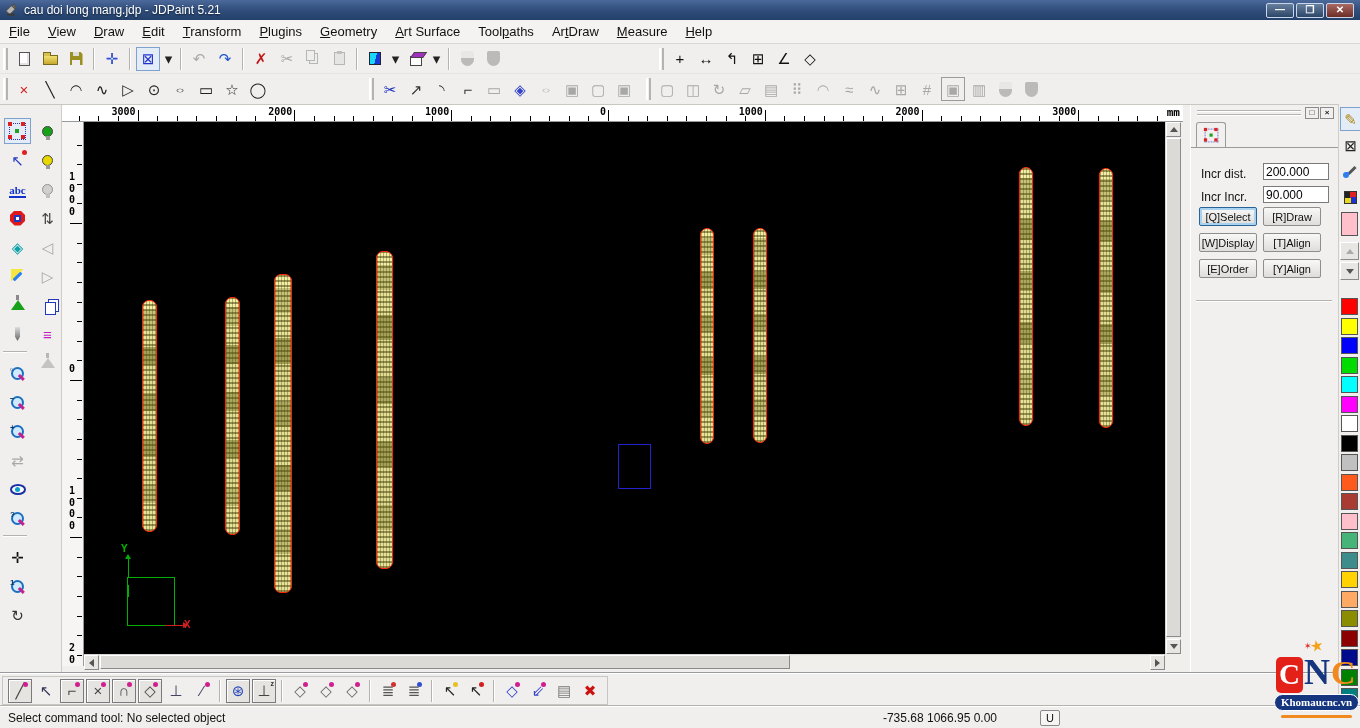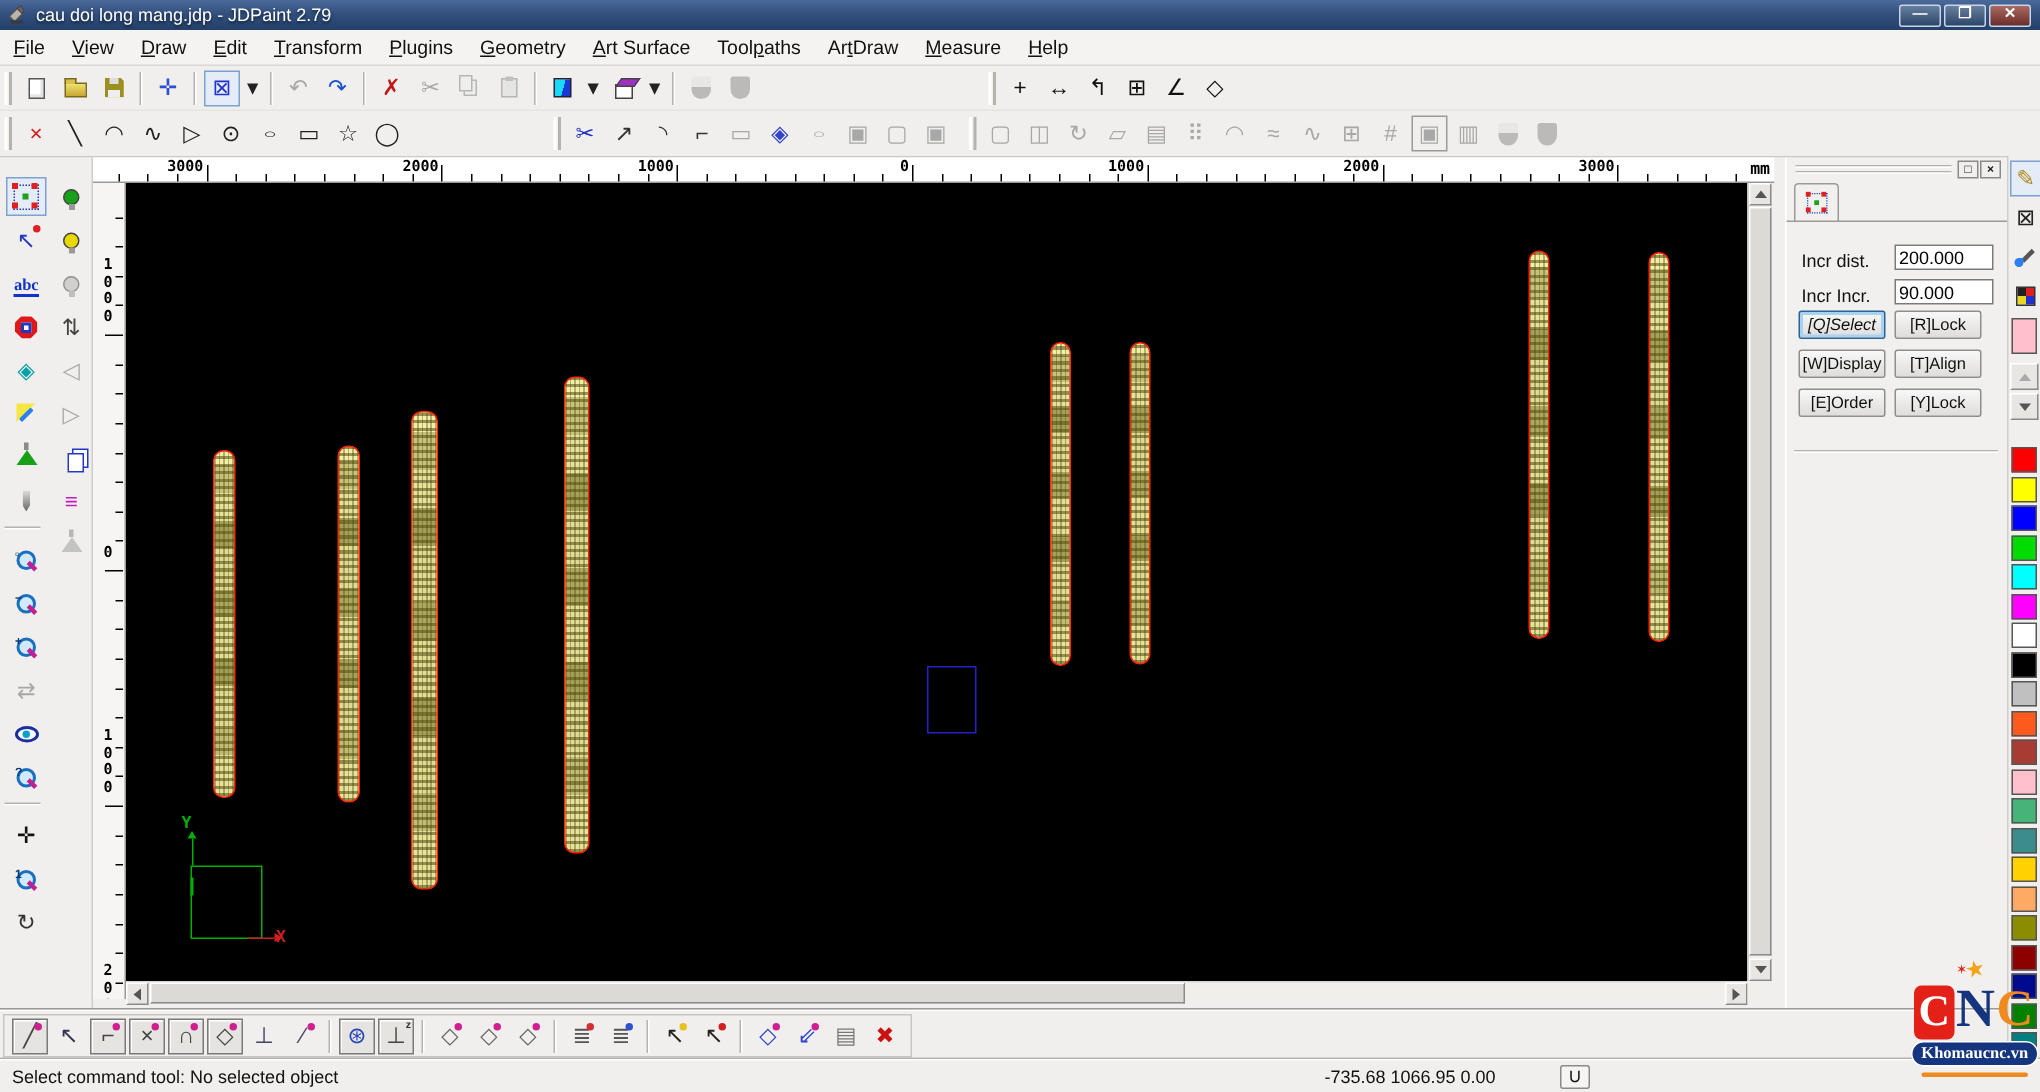--- a/index.html
+++ b/index.html
@@ -155,21 +155,21 @@
   #panel-tab{position:absolute;left:5px;top:17px;width:30px;height:26px;background:#f1f0ee;
     border:1px solid #9a9a9a;border-bottom:none;border-radius:3px 3px 0 0;
     display:flex;align-items:center;justify-content:center;}
   #panel-body-line{position:absolute;left:0;top:42px;width:148px;height:0;border-top:1px solid #9a9a9a;}
   .pfield-label{position:absolute;font-size:12px;color:#111;}
   .pfield{position:absolute;width:66px;height:17px;border:1px solid #7a7a7a;background:#fff;
     font-size:12px;padding:0 2px;color:#000;}
   .pbtn{position:absolute;width:58px;height:19px;background:linear-gradient(#f8f8f8,#dfdddb);
     border:1px solid #8e8e8e;border-radius:2px;font-size:11px;color:#111;
     display:flex;align-items:center;justify-content:center;}
-  .pbtn.focused{border:1px solid #2a6496;box-shadow:inset 0 0 0 2px #a8d2f0;font-style:italic;}
+  .pbtn.focused{border:1px solid #2a6496;box-shadow:inset 0 0 0 2px #a8d2f0;}
   #panel-divider{position:absolute;left:5px;top:195px;width:136px;height:0;
     border-top:1px solid #b5b3ae;border-bottom:1px solid #fff;}
 
   
   #palette{left:1338px;top:104px;width:22px;height:624px;background:#f0efed;border-left:1px solid #cfcdc8;}
   #palette .tbtn{position:absolute;left:0;width:21px;height:24px;}
   .swatch{position:absolute;left:2px;width:17px;height:17px;border:1px solid #555;}
   #cur-color{position:absolute;left:2px;width:17px;height:24px;border:1px solid #555;}
   .palbtn{position:absolute;left:1px;width:19px;height:18px;background:#e8e6e3;border:1px solid;
     border-color:#fff #8a8a8a #8a8a8a #fff;display:flex;align-items:center;justify-content:center;}
@@ -204,21 +204,21 @@
 </style>
 </head>
 <body>
 
 <div id="titlebar" class="abs">
   <svg id="appicon" viewBox="0 0 16 16">
     <path d="M2 9 L8 3 L12 7 L6 13 Z" fill="#b8b4ac" stroke="#555" stroke-width="1"></path>
     <path d="M8 3 L11 1 L13 5 L12 7 Z" fill="#6a675f" stroke="#444" stroke-width="0.8"></path>
     <rect x="3" y="12" width="9" height="2.5" fill="#3a3a3a"></rect>
   </svg>
-  <span id="wintitle">cau doi long mang.jdp - JDPaint 2.79</span>
+  <span id="wintitle">cau doi long mang.jdp - JDPaint 5.21</span>
   <div id="winbtns">
     <div class="winbtn">—</div>
     <div class="winbtn">❐</div>
     <div class="winbtn close">✕</div>
   </div>
 </div>
 
 <div id="menubar" class="abs">
     <span class="menu-item"><u>F</u>ile</span>
     <span class="menu-item"><u>V</u>iew</span>
@@ -679,25 +679,25 @@
   <div id="panel-tab">
     <i class="ci ci-selecttool" style="transform:scale(.8)"></i>
   </div>
   <div id="panel-body-line"></div>
   <div class="pfield-label" style="left:10px;top:62px">Incr dist.</div>
   <input class="pfield" style="left: 72px; top: 58px;" readonly="" value="200.000">
   <div class="pfield-label" style="left:10px;top:85px">Incr Incr.</div>
   <input class="pfield" style="left: 72px; top: 81px;" readonly="" value="90.000">
   <div id="panel-buttons">
       <div class="pbtn focused" style="left: 8px; top: 102px;">[Q]Select</div>
-      <div class="pbtn" style="left: 72px; top: 102px;">[R]Lock</div>
+      <div class="pbtn" style="left: 72px; top: 102px;">[R]Draw</div>
       <div class="pbtn" style="left: 8px; top: 128px;">[W]Display</div>
       <div class="pbtn" style="left: 72px; top: 128px;">[T]Align</div>
       <div class="pbtn" style="left: 8px; top: 154px;">[E]Order</div>
-      <div class="pbtn" style="left: 72px; top: 154px;">[Y]Lock</div>
+      <div class="pbtn" style="left: 72px; top: 154px;">[Y]Align</div>
     </div>
   <div id="panel-divider"></div>
 </div>
 
 <div id="palette" class="abs">
     <span class="tbtn pressed" style="top: 2px;">
       <span class="g" style="color: rgb(176, 136, 24);">✎</span>
     </span>
     <span class="tbtn" style="top: 28px;">
       <span class="g" style="color: rgb(34, 34, 34);">⊠</span>

